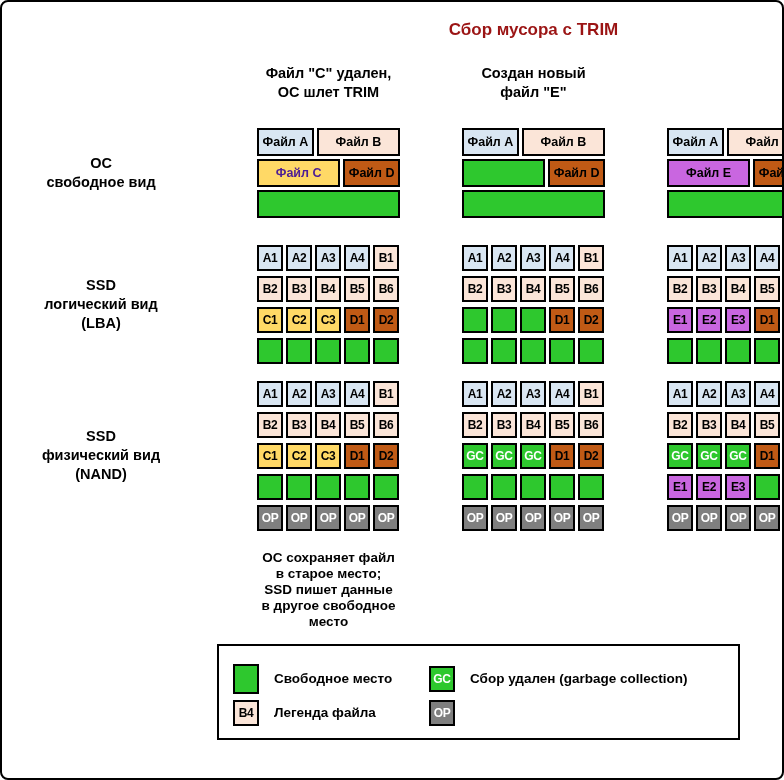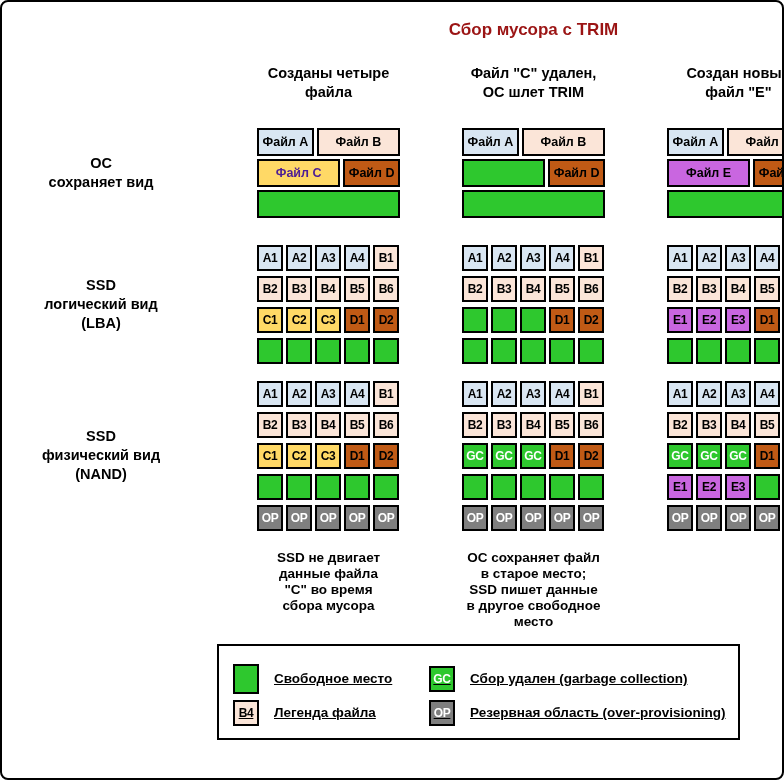--- a/index.html
+++ b/index.html
@@ -22,47 +22,45 @@
   .lba-band { margin-top:27px; align-items:center; }
   .nand-band { margin-top:17px; align-items:center; }
   .cell-grid { display:grid; grid-template-columns:repeat(5, 26px); column-gap:3px; row-gap:5px; }
   .cell { box-sizing:border-box; width:26px; height:26px; border:2px solid #000;
           display:flex; align-items:center; justify-content:center; font-size:12px; letter-spacing:-0.3px; }
   .captions-band { margin-top:19px; align-items:start; }
   .caption { text-align:center; font-size:13.5px; line-height:1.2; white-space:pre-line; }
   .captions-band .caption:nth-child(4) { font-size:12px; }
   .legend { box-sizing:border-box; margin:13px 0 0 215px; width:523px; border:2px solid #000; padding:8px 10px 12px 14px; }
   .legend-title { font-size:15px; color:#A9571C; }
-  .legend-grid { display:grid; grid-template-columns:196px auto; grid-auto-flow:column; grid-template-rows:auto auto; row-gap:6px; margin-top:10px; align-items:center;text-decoration:underline; }
+  .legend-grid { display:grid; grid-template-columns:196px auto; grid-auto-flow:column; grid-template-rows:auto auto; row-gap:6px; margin-top:10px; align-items:center; }
   .legend-item { display:flex; align-items:center; gap:15px; }
   .legend-item:first-child .cell { height:30px; }
   .legend-label { font-size:13.5px; }
 </style>
 </head>
 <body>
 
 <div class="page">
 
   <div class="band title-band">
     <div class="page-title" style="color: rgb(155, 20, 20);">Сбор мусора с TRIM</div>
   </div>
 
   <div class="band headers-band">
     <div></div>
-    <div class="col-header">Созданы четыре
-файла</div>
     <div class="col-header">Файл "C" удален,
 ОС шлет TRIM</div>
     <div class="col-header">Создан новый
 файл "E"</div>
   </div>
 
   <div class="band os-band">
     <div class="row-label">ОС
-сохраняет вид</div>
+свободное вид</div>
     <div class="os-grid">
         <div class="os-row">
           <div class="os-block" style="flex: 40 0 0px; background: rgb(217, 230, 242); color: rgb(0, 0, 0);">Файл A</div>
           <div class="os-block" style="flex: 60 0 0px; background: rgb(251, 229, 216); color: rgb(0, 0, 0);">Файл B</div>
         </div>
         <div class="os-row">
           <div class="os-block" style="flex: 60 0 0px; background: rgb(255, 217, 102); color: #4c1d95;">Файл C</div>
           <div class="os-block" style="flex: 40 0 0px; background: rgb(192, 90, 21); color: rgb(0, 0, 0);">Файл D</div>
         </div>
         <div class="os-row">
@@ -251,24 +249,20 @@
         <div class="cell" style="background: rgb(127, 127, 127); color: rgb(255, 255, 255);">OP</div>
         <div class="cell" style="background: rgb(127, 127, 127); color: rgb(255, 255, 255);">OP</div>
         <div class="cell" style="background: rgb(127, 127, 127); color: rgb(255, 255, 255);">OP</div>
         <div class="cell" style="background: rgb(127, 127, 127); color: rgb(255, 255, 255);">OP</div>
         <div class="cell" style="background: rgb(127, 127, 127); color: rgb(255, 255, 255);">OP</div>
       </div>
   </div>
 
   <div class="band captions-band">
     <div></div>
-    <div class="caption">SSD не двигает
-данные файла
-"C" во время
-сбора мусора</div>
     <div class="caption">ОС сохраняет файл
 в старое место;
 SSD пишет данные
 в другое свободное
 место</div>
   </div>
 
   <div class="legend">
     <div class="legend-grid">
         <div class="legend-item">
@@ -278,18 +272,17 @@
         <div class="legend-item">
           <div class="cell" style="background: rgb(251, 229, 216); color: rgb(0, 0, 0);">B4</div>
           <div class="legend-label">Легенда файла</div>
         </div>
         <div class="legend-item">
           <div class="cell" style="background: rgb(46, 200, 46); color: rgb(255, 255, 255);">GC</div>
           <div class="legend-label">Сбор удален (garbage collection)</div>
         </div>
         <div class="legend-item">
           <div class="cell" style="background: rgb(127, 127, 127); color: rgb(255, 255, 255);">OP</div>
-          <div class="legend-label">Резервная область (over-provisioning)</div>
         </div>
       </div>
   </div>
 
 </div>
 
 </body></html>

